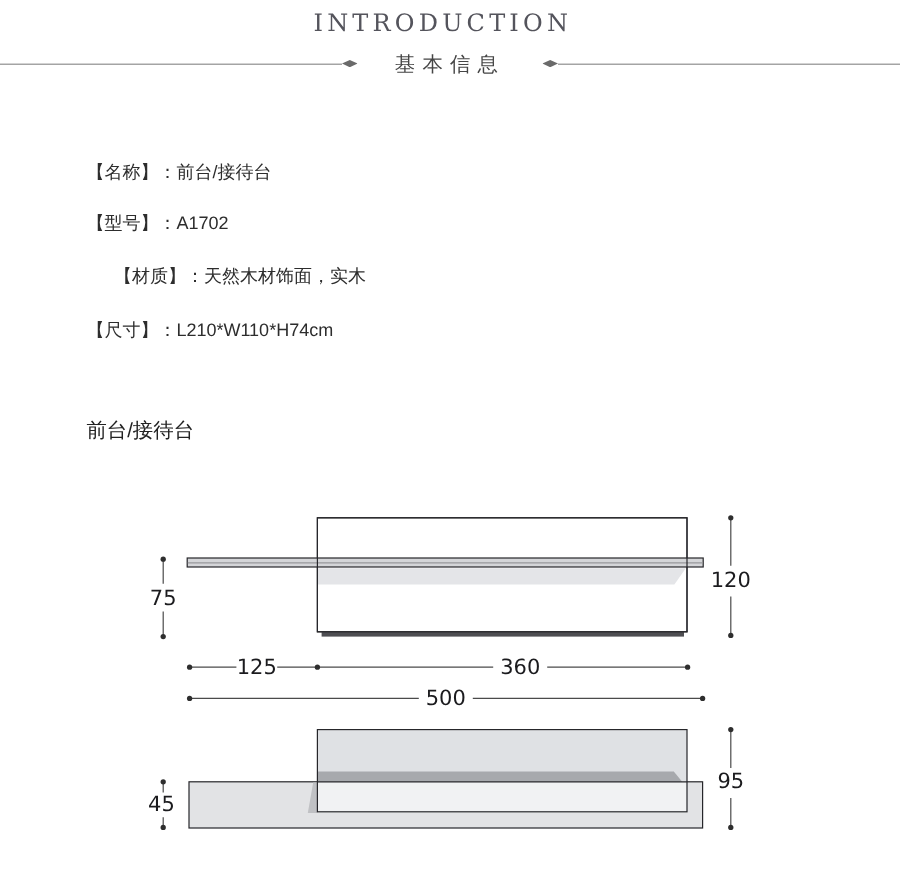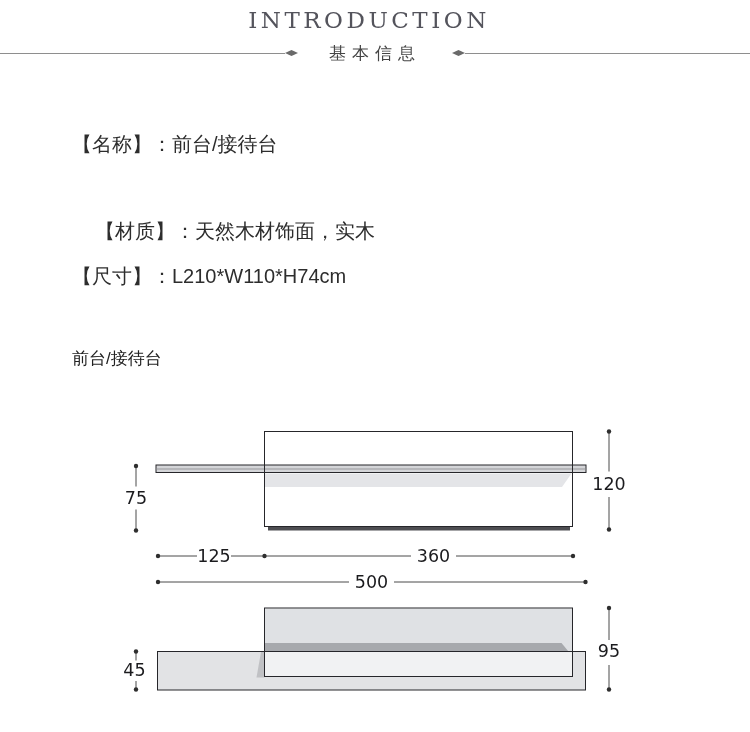--- a/index.html
+++ b/index.html
@@ -3,37 +3,37 @@
 <meta charset="utf-8">
 <style>
   html,body { margin:0; padding:0; background:#ffffff; }
   .page {
     position:relative; width:750px; height:732px; background:#ffffff;
     font-family:"Liberation Sans","DejaVu Sans",sans-serif; overflow:hidden;
   }
   .title {
     position:absolute; top:7px; left:0; right:12px; margin:0;
     text-align:center; font-family:"DejaVu Serif","Liberation Serif",serif;
-    font-weight:400; font-size:23px; letter-spacing:3.5px; color:#54545c;
+    font-weight:400; font-size:20px; letter-spacing:3.5px; color:#54545c;
   }
   .subline {
     position:absolute; top:45px; left:0; right:0; height:16px;
     display:flex; align-items:center;
   }
   .hline { flex:1; height:1px; background:#8e8e8e; }
   .diamond {
     width:13px; height:6px; background:#6a6a6a;
     clip-path:polygon(0 50%, 50% 0, 100% 50%, 50% 100%);
   }
   .subtitle {
     margin:0 31px; font-size:17px; letter-spacing:6px;
     color:#454545; font-weight:500; white-space:nowrap;
   }
   .spec-row {
-    position:absolute; left:72px; font-size:20px; color:#2d2d2d;
+    position:absolute; left:72px; font-size:15px; color:#2d2d2d;
     white-space:nowrap; line-height:24px;
   }
   .caption {
     position:absolute; left:72px; top:347px; font-size:17px; color:#222222;
     white-space:nowrap;
   }
   .drawings { position:absolute; left:0; top:0; }
   .outline { stroke:#26262a; stroke-width:1; }
   .dim { stroke:#4a4a4a; stroke-width:1; }
   .dim-dot { fill:#2e2e2e; }
@@ -52,20 +52,23 @@
   <div class="subline">
     <div class="hline"></div>
     <div class="diamond"></div>
     <div class="subtitle">基本信息</div>
     <div class="diamond"></div>
     <div class="hline"></div>
   </div>
 
   <div class="spec-row" style="top:132px;">
     <span>【名称】</span><span>：</span><span>前台/接待台</span>
+  </div>
+  <div class="spec-row" style="top:175px;">
+    <span>【型号】</span><span>：</span><span>A1702</span>
   </div>
   <div class="spec-row" style="top:219px;margin-left:23px;">
     <span>【材质】</span><span>：</span><span>天然木材饰面，实木</span>
   </div>
   <div class="spec-row" style="top:264px;text-align:center;">
     <span>【尺寸】</span><span>：</span><span>L210*W110*H74cm</span>
   </div>
 
   <div class="caption">前台/接待台</div>
 

